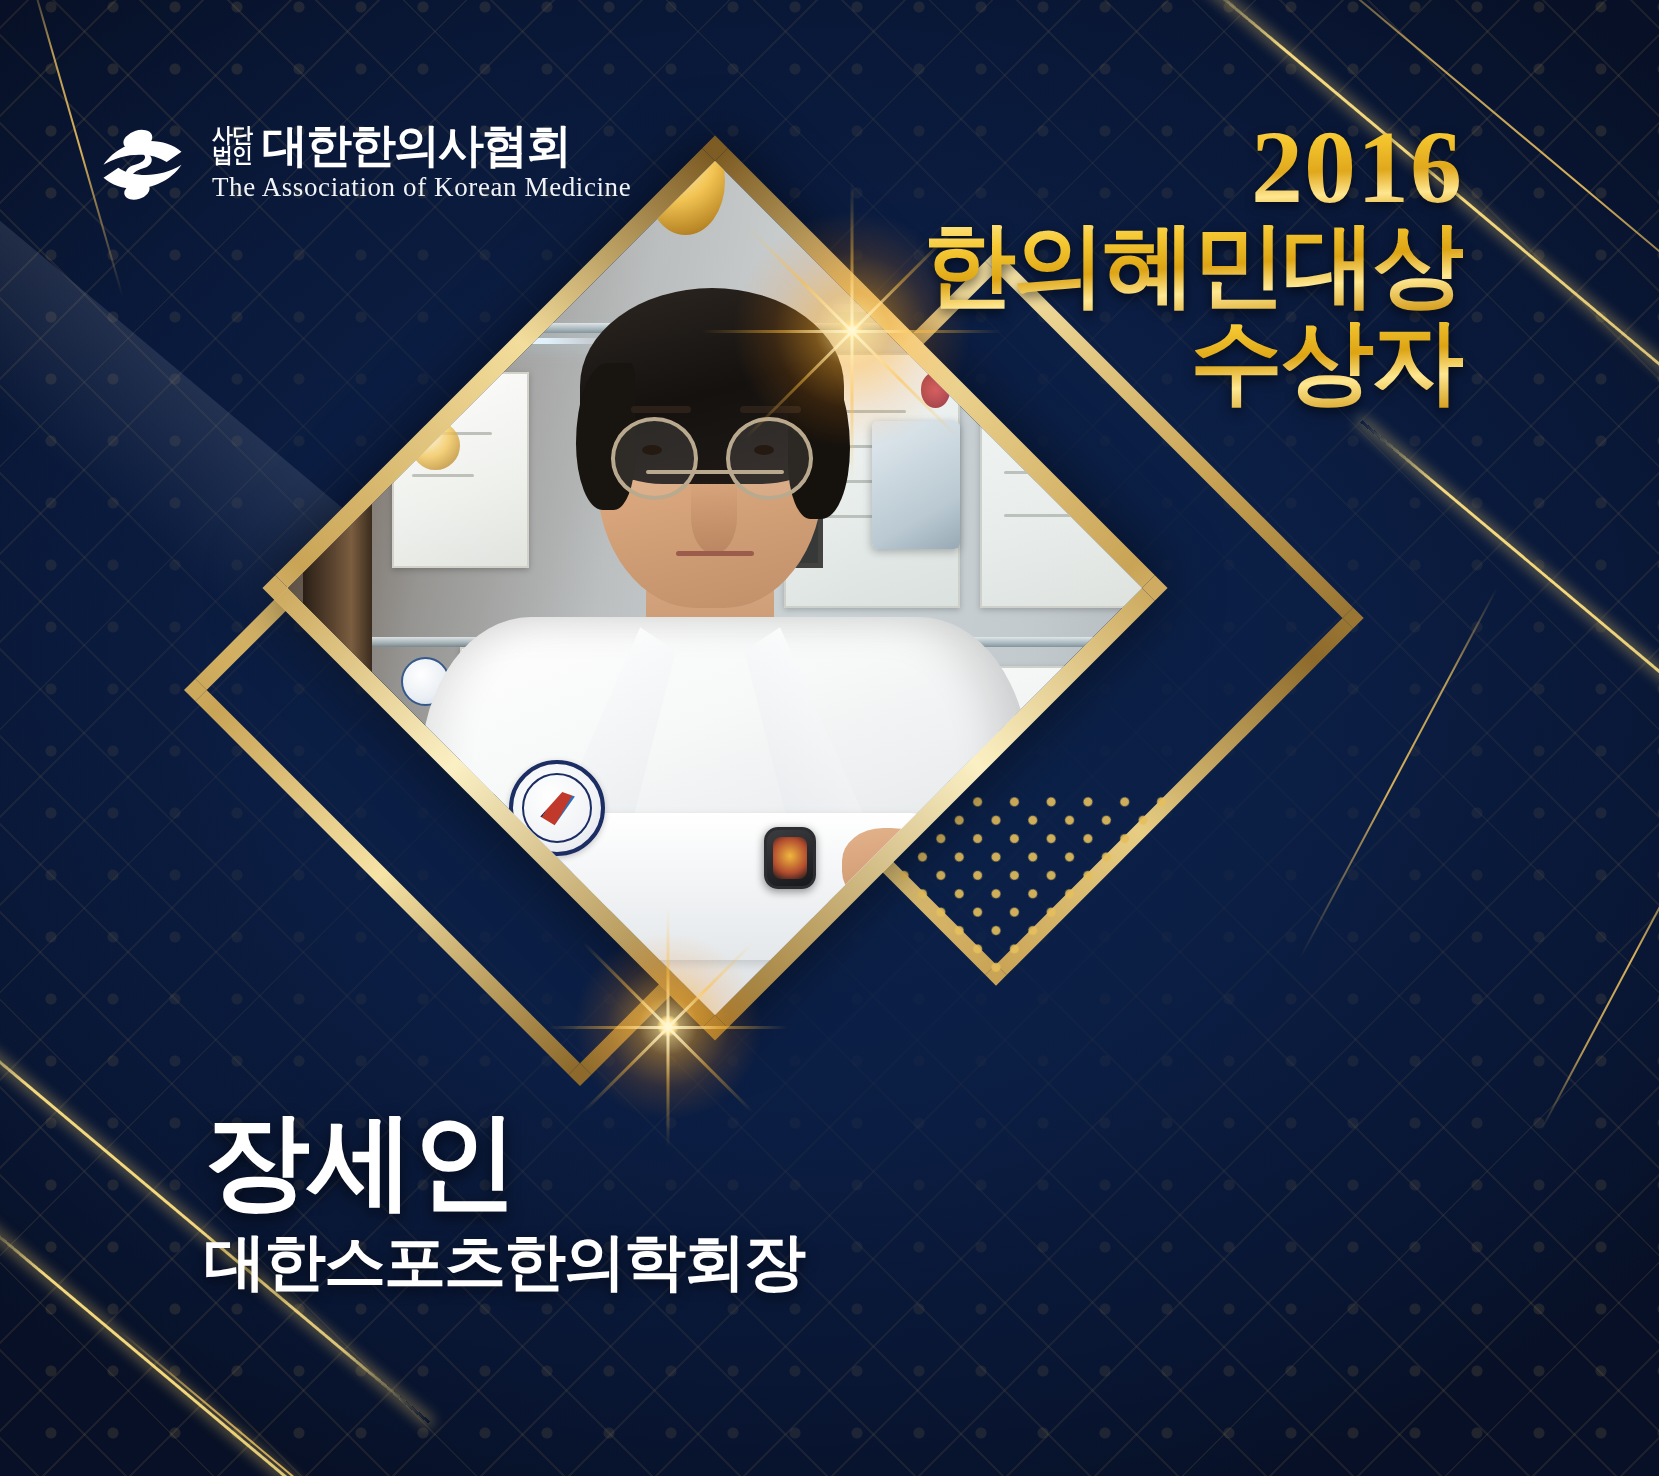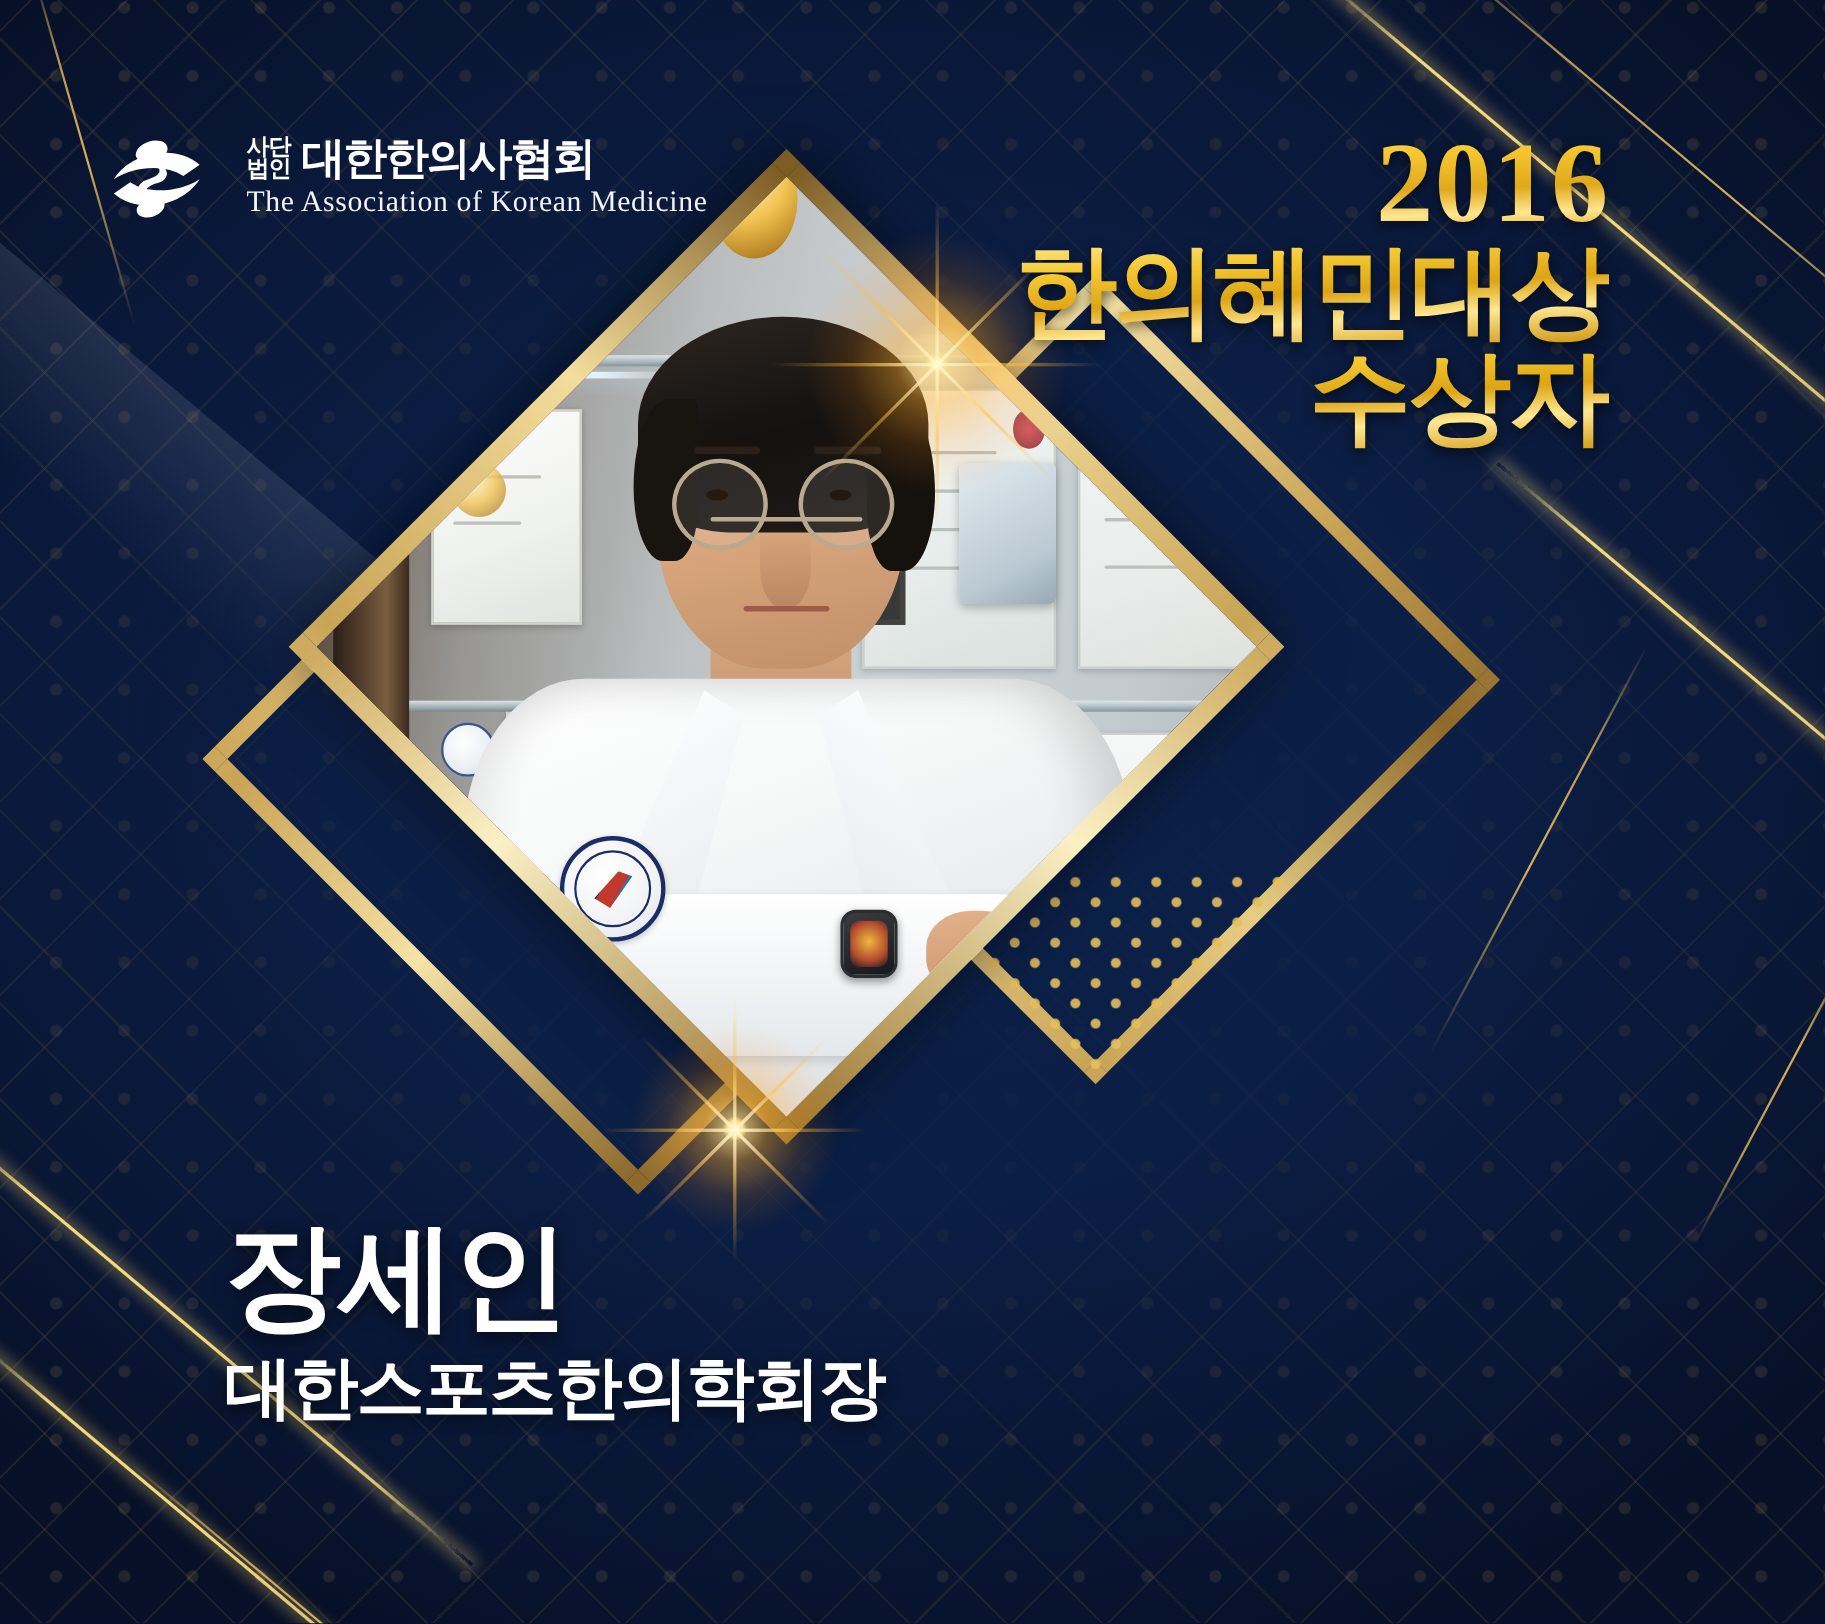--- a/index.html
+++ b/index.html
@@ -217,27 +217,27 @@
   
   .burst{position:absolute;pointer-events:none;}
   .burst .core{position:absolute;left:50%;top:50%;width:22px;height:22px;margin:-11px;
     border-radius:50%;background:radial-gradient(circle,#fffdf3,#ffdf8c 45%,rgba(255,180,60,0) 72%);}
   .burst .glow{position:absolute;left:50%;top:50%;width:240px;height:240px;margin:-120px;
     border-radius:50%;background:radial-gradient(circle, rgba(255,225,140,.85) 0%, rgba(255,170,40,.42) 22%, rgba(255,140,20,.14) 46%, rgba(255,120,0,0) 70%);}
   .burst .ray{position:absolute;left:50%;top:50%;transform-origin:0 50%;height:3px;
     background:linear-gradient(90deg, rgba(255,248,210,.95), rgba(255,190,60,.5) 45%, rgba(255,160,20,0));}
 
   
-  .logo-block{position:absolute;left:95px;top:122px;display:flex;align-items:center;gap:34px;}
+  .logo-block{position:absolute;left:95px;top:122px;display:flex;align-items:center;gap:22px;}
   .logo-mark{width:95px;height:78px;position:relative;}
   .org-txt{color:#fff;}
   .org-ko{display:flex;align-items:center;gap:10px;}
   .org-prefix{font-size:21px;font-weight:bold;line-height:.95;letter-spacing:-1px;}
   .org-prefix div{display:block;}
-  .org-name{font-size:40px;font-weight:bold;letter-spacing:-2px;line-height:1;}
+  .org-name{font-size:46px;font-weight:bold;letter-spacing:-2px;line-height:1;}
   .org-en{font-family:"Liberation Serif",serif;font-size:27px;letter-spacing:.6px;margin-top:4px;color:#f2f3f7;}
 
   .title-block{position:absolute;right:196px;top:118px;text-align:right;}
   .t-year{
     font-family:"Liberation Serif",serif;font-size:104px;font-weight:bold;line-height:.94;
     letter-spacing:1px;
     background:linear-gradient(178deg,#ffe27a 0%,#f5c62f 30%,#e0a81c 58%,#ffe68f 78%,#d69b15 100%);
     -webkit-background-clip:text;background-clip:text;color:transparent;
     filter:drop-shadow(0 3px 5px rgba(0,0,0,.55));
   }

